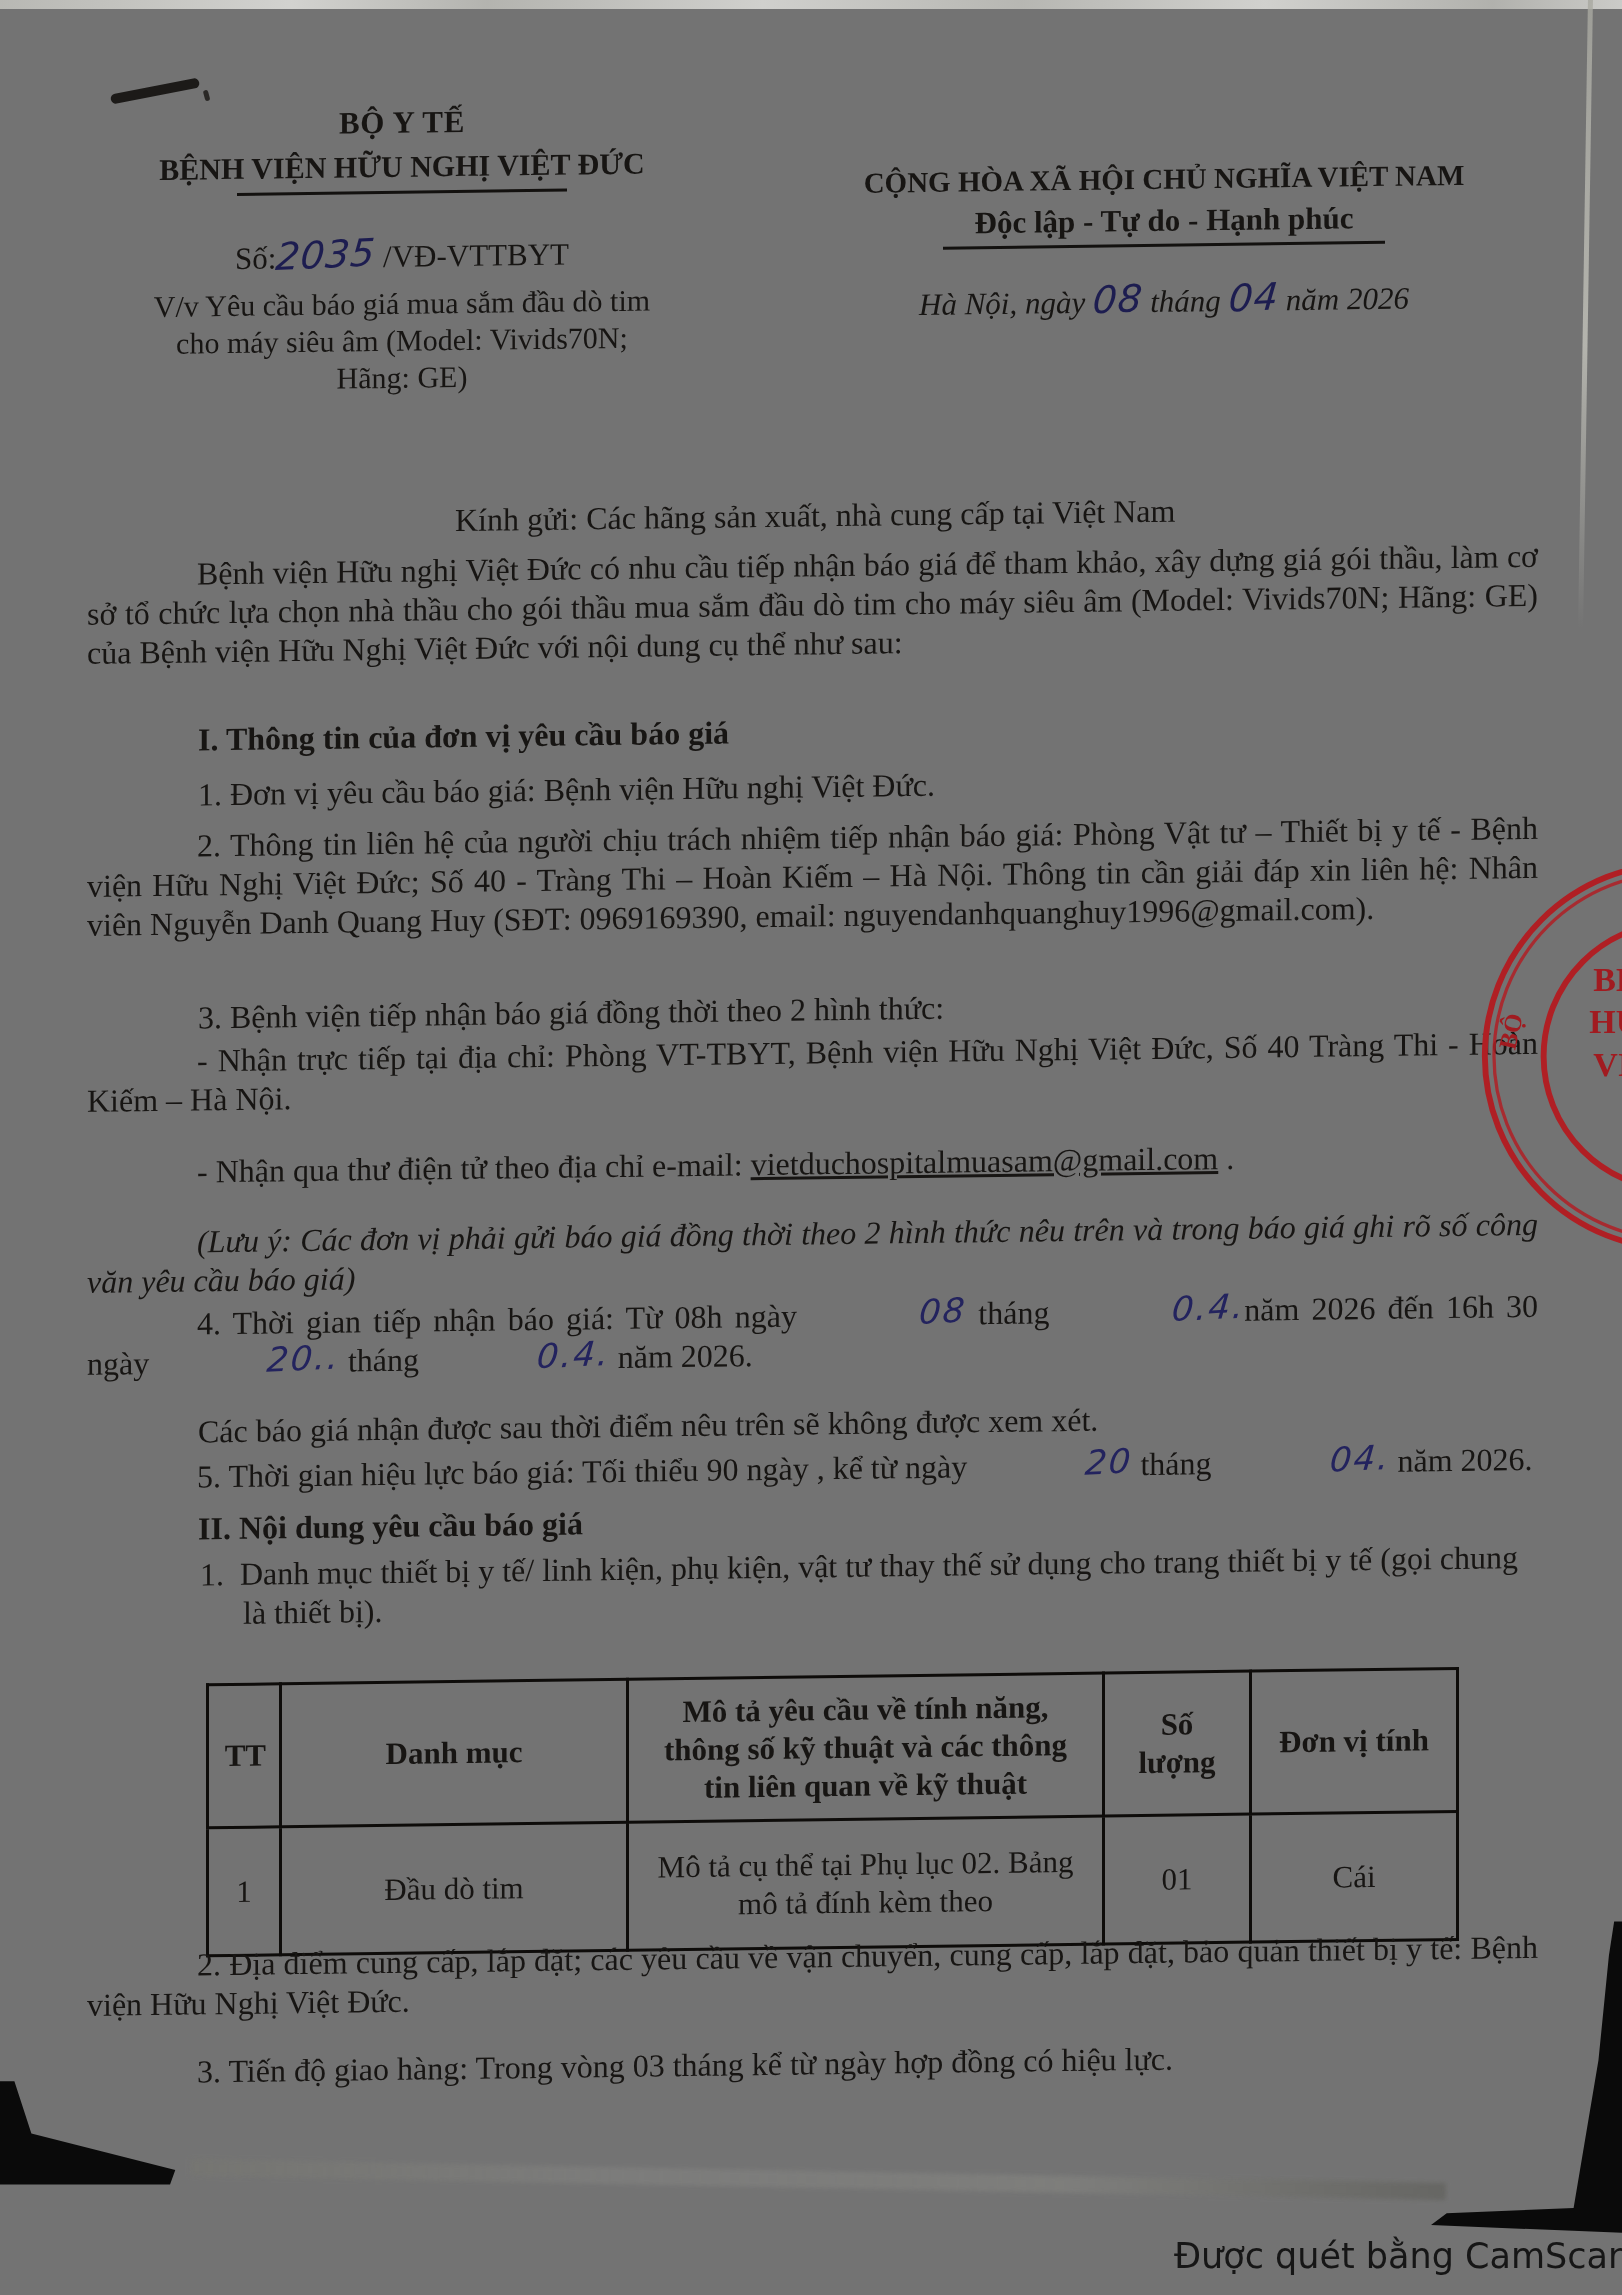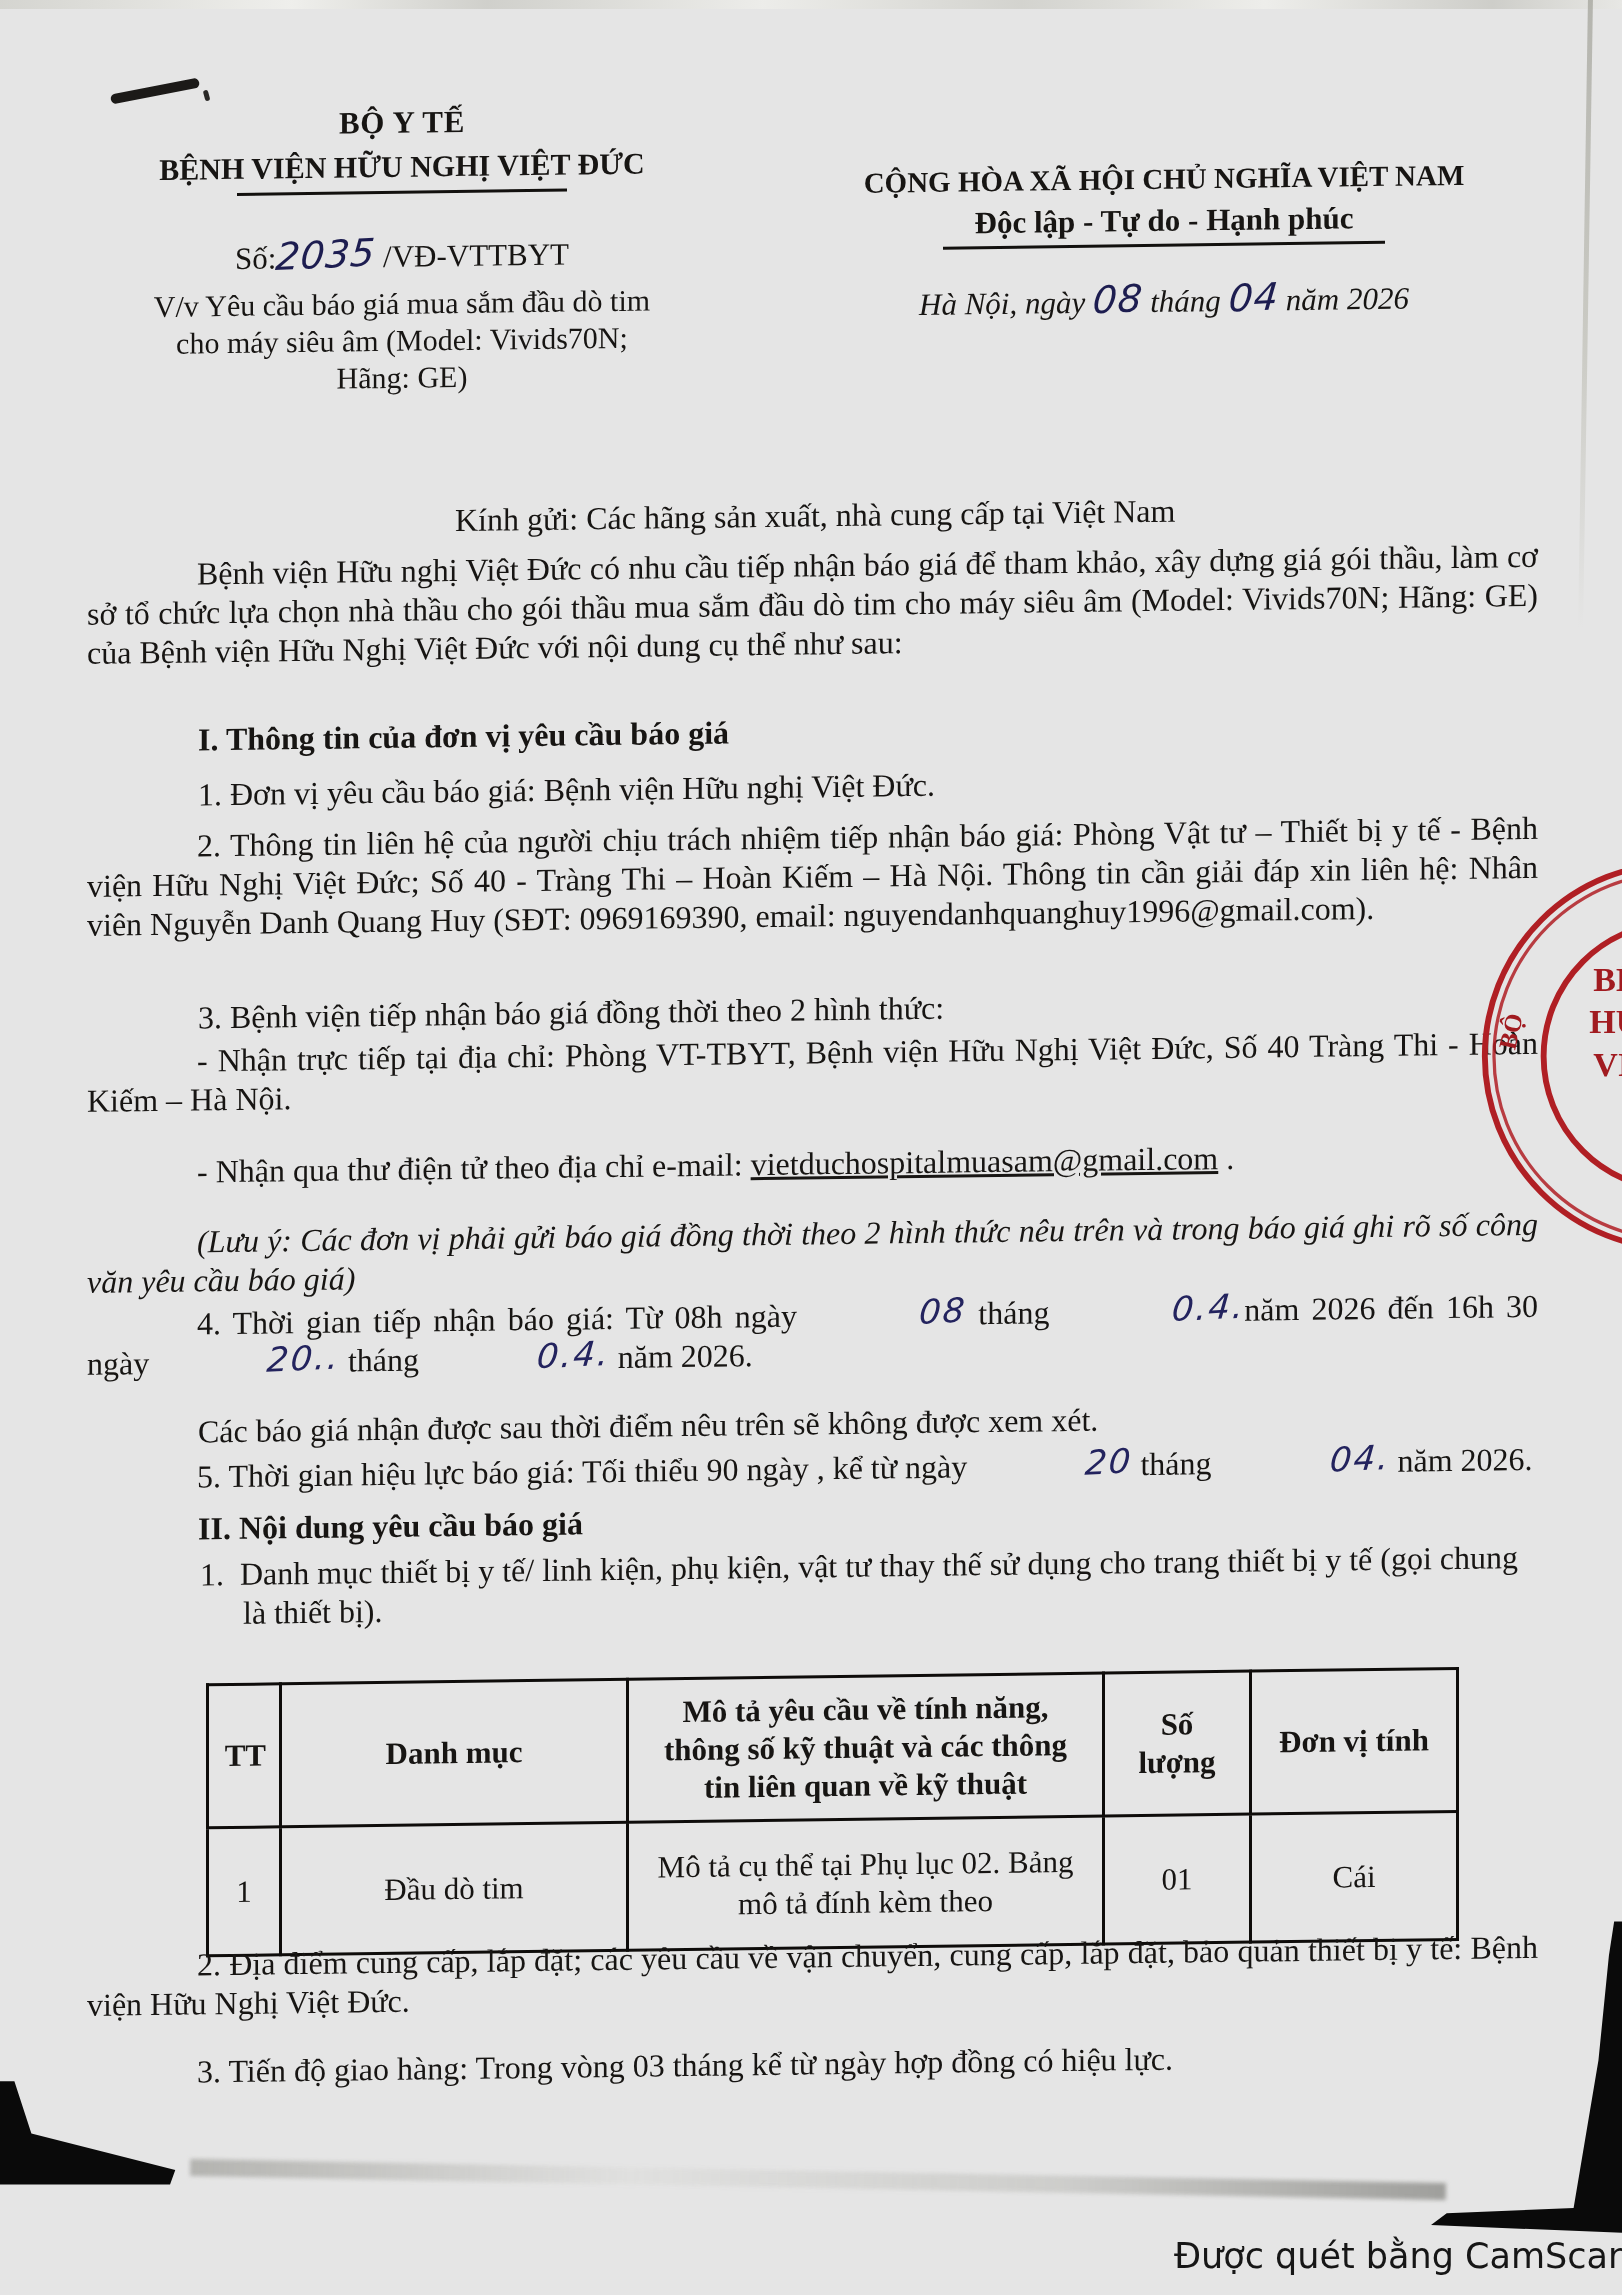--- a/index.html
+++ b/index.html
@@ -1,16 +1,16 @@
 <!DOCTYPE html>
 <html style="font-size:10.5px"><head>
 <meta charset="utf-8">
 <style>
   html,body{margin:0;padding:0;background:#fff;}
-  .page{position:relative;width:1622px;height:2295px;background:#e5e5e5;overflow:hidden;
+  .page{position:relative;width:1622px;height:2295px;background:#737373;overflow:hidden;
         font-family:"Liberation Serif",serif;color:#171513;}
   
   .top-band{position:absolute;left:0;top:0;width:1622px;height:9.2px;
     background:linear-gradient(90deg,#cfcfc9,#f2f2ee 18%,#c9c9c3 30%,#efefeb 47%,#cdcdc7 63%,#f0f0ec 78%,#c6c6c0 92%,#e8e8e4);opacity:.75;}
   .pen-dash{position:absolute;left:110px;top:86px;width:90px;height:9.8px;background:#1c1a18;
     border-radius:5.9px;transform:rotate(-11deg);}
   .pen-dot{position:absolute;left:204px;top:90px;width:5.2px;height:10.5px;background:#2a2826;border-radius:2.6px;transform:rotate(-15deg);}
   .right-edge{position:absolute;left:1583px;top:0;width:5.2px;height:628px;
     background:linear-gradient(#a8a8a0,#c4c4bc 55%,rgba(200,200,192,0));transform:rotate(.9deg);opacity:.8;}
   .bottom-smudge{position:absolute;left:190px;top:2171px;width:1256px;height:17px;

